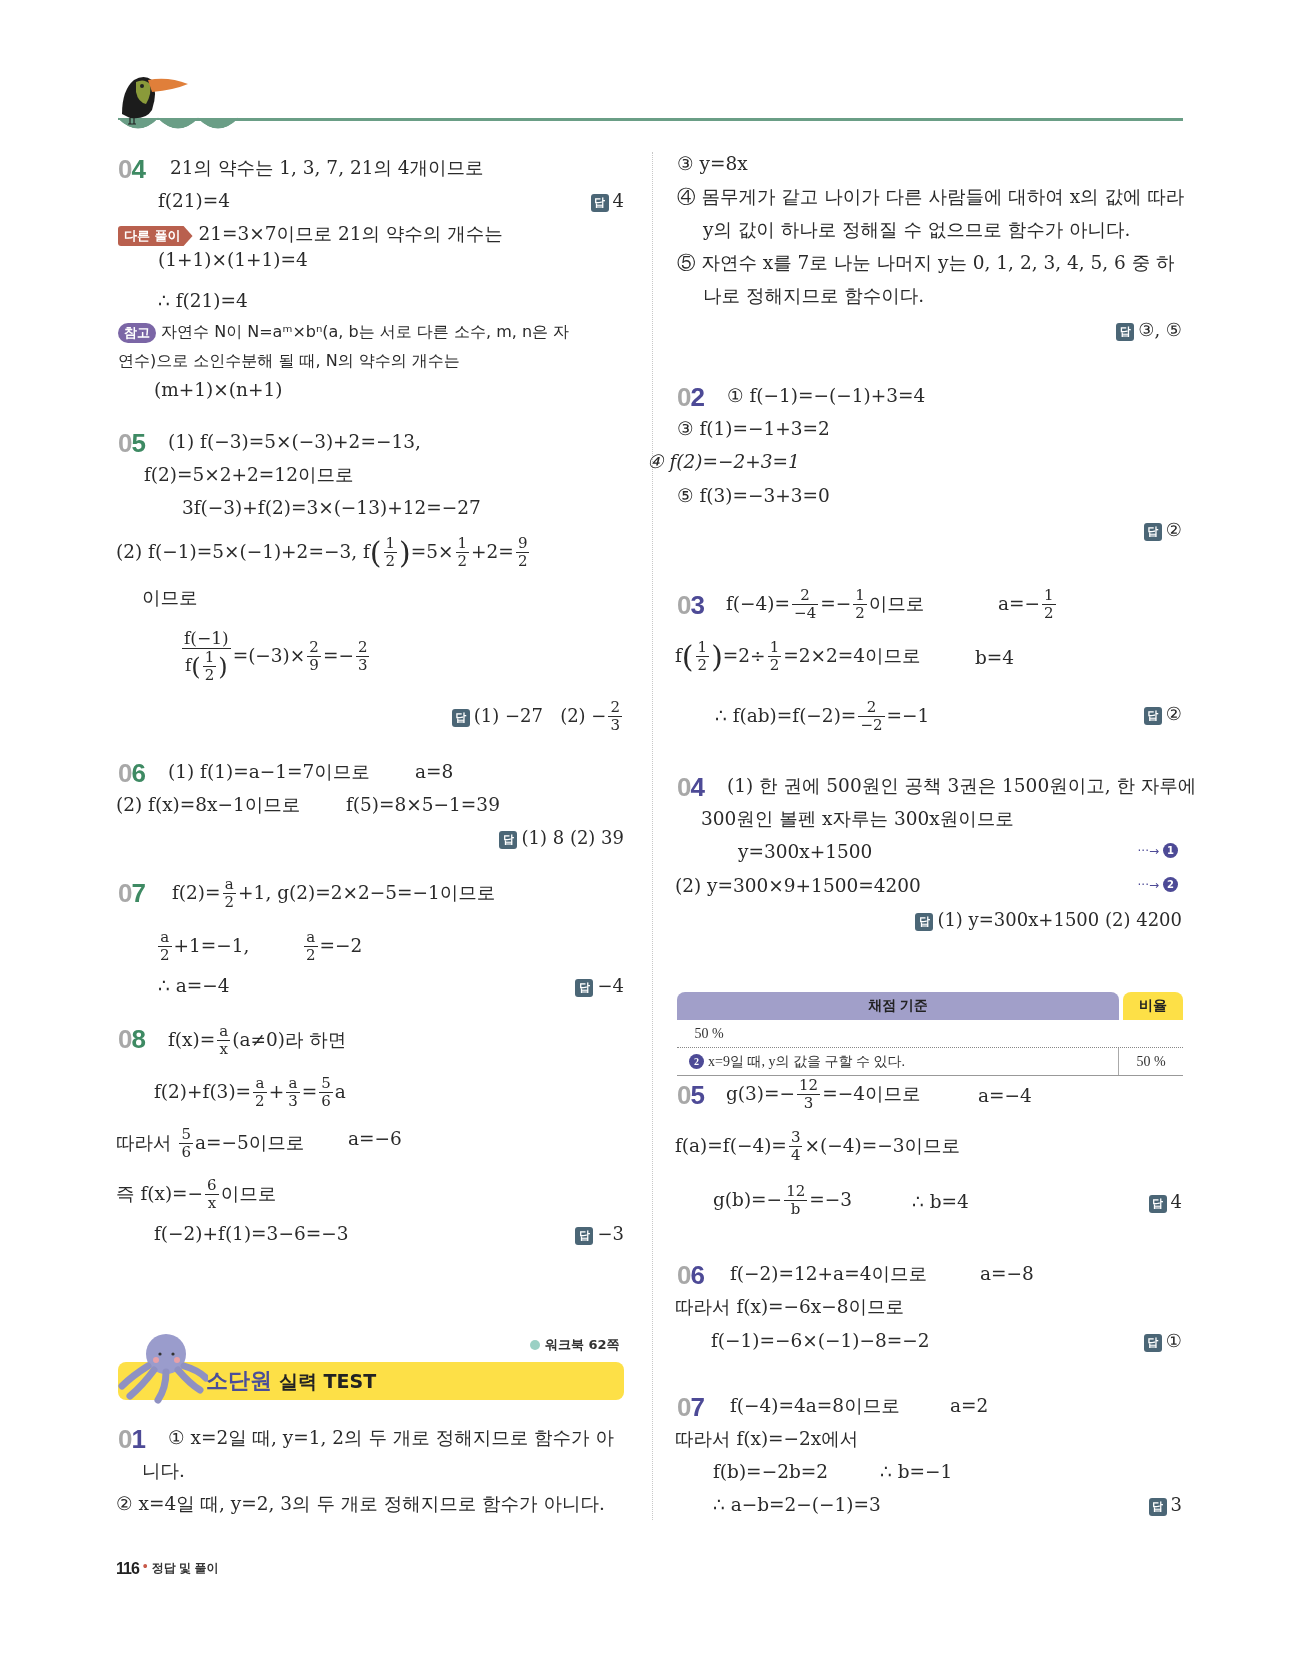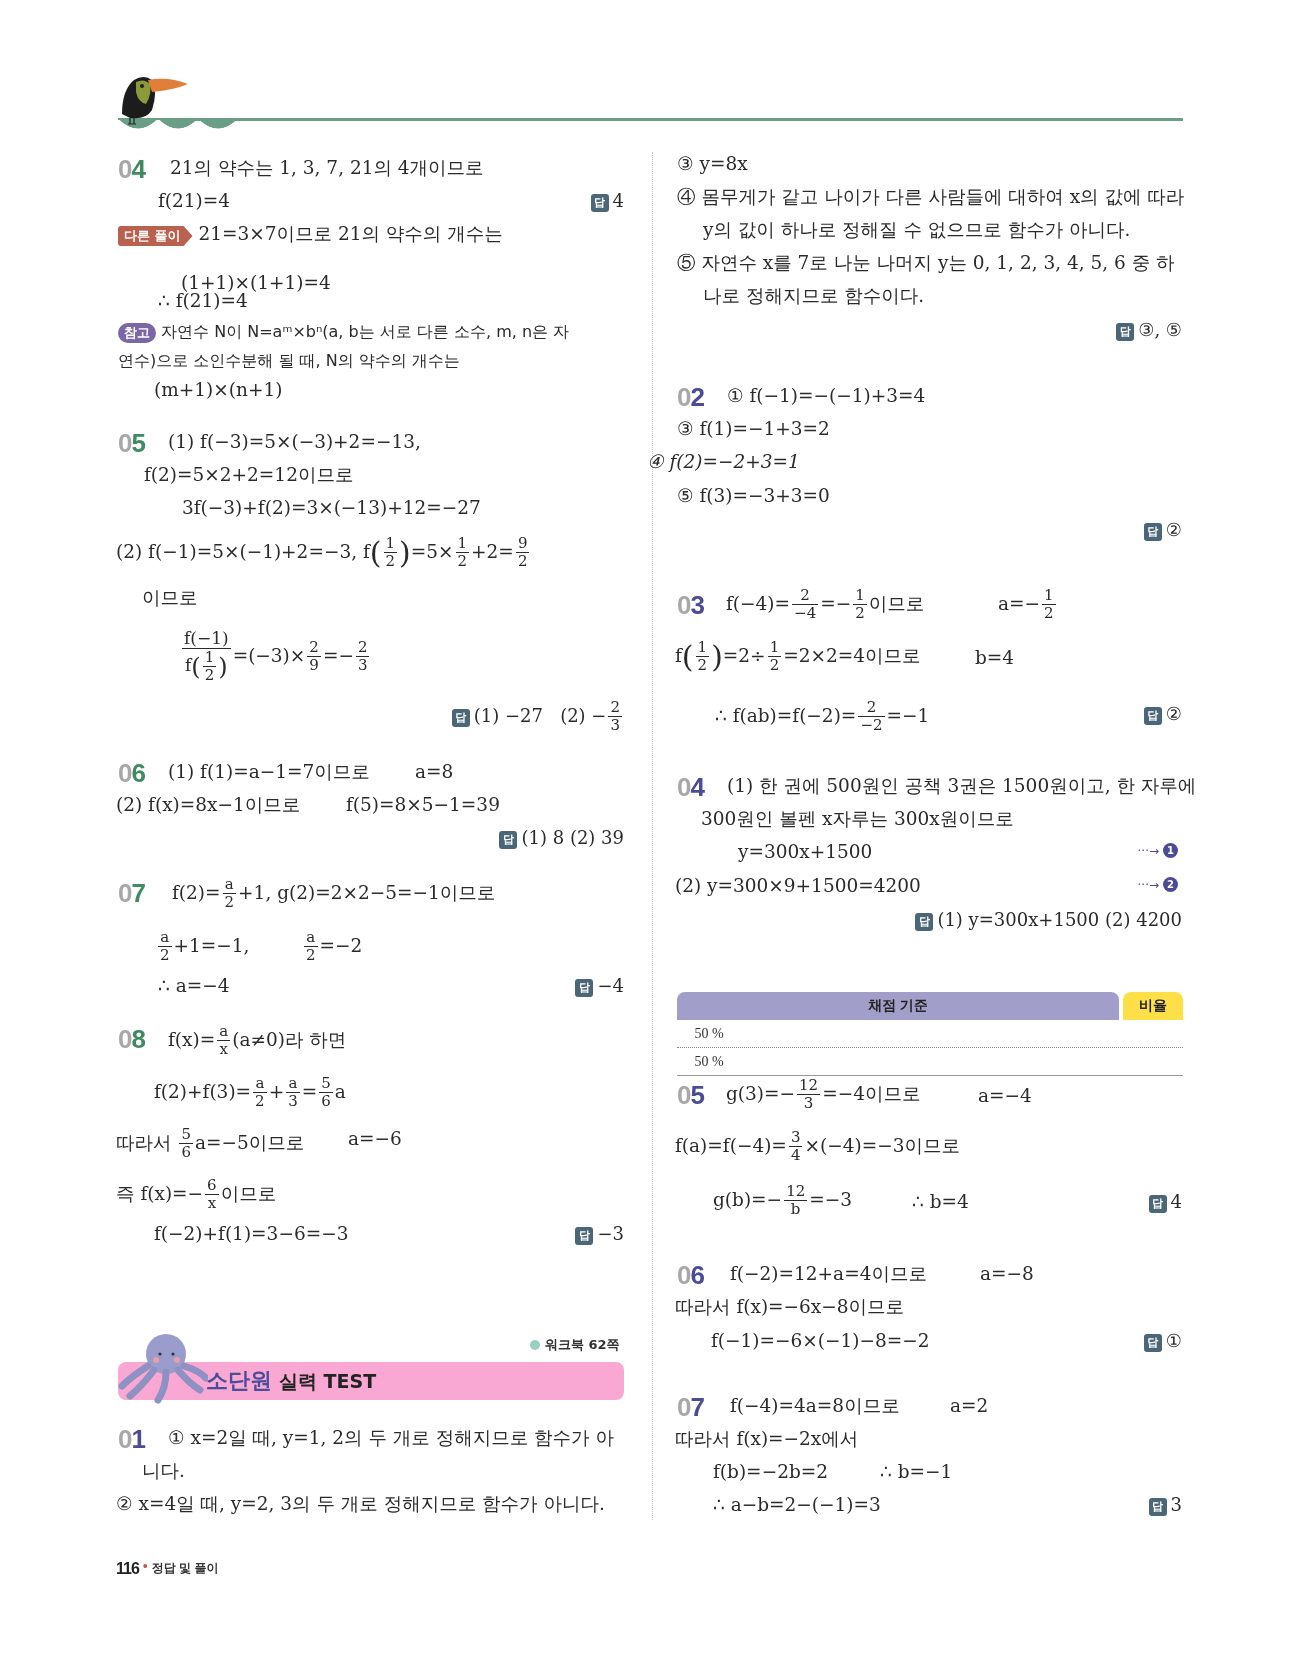--- a/index.html
+++ b/index.html
@@ -18,21 +18,21 @@
   .frac > span { display: block; font-size: 15px; padding: 0 2px; }
   .frac > span.num { border-bottom: 1.3px solid #2a2a2a; padding-bottom: 1px; }
   .frac > span.den { padding-top: 1px; }
   .paren-big { font-size: 30px; vertical-align: middle; font-weight: 200; }
   .tag-alt { display: inline-block; background: #b9604e; color: #fff; font-family: "DejaVu Sans", sans-serif; font-size: 13px; line-height: 20px; padding: 0 12px 0 6px; font-weight: bold; clip-path: polygon(0 0, 88% 0, 100% 50%, 88% 100%, 0 100%); border-radius: 3px 0 0 3px; }
   .tag-ref { display: inline-block; background: #7b66a6; color: #fff; font-family: "DejaVu Sans", sans-serif; font-size: 13px; line-height: 20px; padding: 0 6px; font-weight: bold; border-radius: 10px; }
   .col-divider { position: absolute; left: 652px; top: 152px; height: 1368px; border-left: 1.5px dotted #c8c8c8; }
   .header-line { position: absolute; left: 195px; top: 118px; width: 988px; height: 3px; background: #6a9e86; }
   .waves { position: absolute; left: 118px; top: 108px; }
   
-  .banner { position: absolute; left: 118px; top: 1362px; width: 506px; height: 38px; background: #f9a8d4; border-radius: 8px; overflow: hidden; }
+  .banner { position: absolute; left: 118px; top: 1362px; width: 506px; height: 38px; background: #fde047; border-radius: 8px; overflow: hidden; }
   .banner-text { position: absolute; left: 88px; top: 4px; font-family: "DejaVu Sans", sans-serif; font-size: 22px; line-height: 30px; white-space: nowrap; }
   .banner-title { color: #4a4e9a; font-weight: bold; }
   .banner-sub { color: #222; font-size: 19px; font-weight: bold; }
   .wb-ref { position: absolute; left: 530px; top: 1336px; font-family: "DejaVu Sans", sans-serif; font-size: 13px; color: #333; white-space: nowrap; font-weight: bold; }
   .wb-dot { display: inline-block; width: 10px; height: 10px; border-radius: 50%; background: #9ad0c4; margin-right: 5px; vertical-align: -1px; }
   
   .grade { position: absolute; left: 677px; top: 992px; width: 506px; font-family: Liberation Serif, serif; font-size: 14px; }
   .grade-head { display: flex; height: 28px; }
   .gh1 { flex: 1; background: #a19fc9; border-radius: 8px 8px 0 0; text-align: center; line-height: 28px; font-weight: bold; color: #222; font-size: 14px; }
   .gh2 { width: 60px; margin-left: 4px; background: #fde047; border-radius: 8px 8px 0 0; text-align: center; line-height: 28px; font-weight: bold; color: #222; }
@@ -65,21 +65,21 @@
   <path d="M12 48 L12 54 M16 48 L16 54 M10 54 L18 54" stroke="#222" stroke-width="1.2"></path>
 </svg>
 
 <div class="col-divider"></div>
 
 <div class="qnum green" style="left:118px; top:156px;"><span class="z">0</span><span class="d">4</span></div>
 <div class="line" style="left:170px; top:156px;">21의 약수는 1, 3, 7, 21의 4개이므로</div>
 <div class="line" style="left:158px; top:189px;">f(21)=4</div>
 <div class="ans" style="right:676px; top:189px;"><span class="ansbox">답</span><span>4</span></div>
 <div class="line" style="left:118px; top:222px;"><span class="tag-alt">다른 풀이</span> <span>21=3×7이므로 21의 약수의 개수는</span></div>
-<div class="line" style="left:158px; top:271px;margin-left:23px;">(1+1)×(1+1)=4</div>
+<div class="line" style="left:158px; top:248px;">(1+1)×(1+1)=4</div>
 <div class="line" style="left:158px; top:289px;">∴ f(21)=4</div>
 <div class="line sans" style="left:118px; top:320px; font-size:16px;"><span class="tag-ref">참고</span> <span>자연수 N이 N=aᵐ×bⁿ(a, b는 서로 다른 소수, m, n은 자</span></div>
 <div class="line sans" style="left:118px; top:349px; font-size:16px;">연수)으로 소인수분해 될 때, N의 약수의 개수는</div>
 <div class="line" style="left:154px; top:378px;">(m+1)×(n+1)</div>
 
 <div class="qnum green" style="left:118px; top:430px;"><span class="z">0</span><span class="d">5</span></div>
 <div class="line" style="left:168px; top:430px;">(1) f(−3)=5×(−3)+2=−13,</div>
 <div class="line" style="left:144px; top:463px;">f(2)=5×2+2=12이므로</div>
 <div class="line" style="left:182px; top:496px;">3f(−3)+f(2)=3×(−13)+12=−27</div>
 <div class="line" style="left:116px; top:536px;">
@@ -165,20 +165,21 @@
 
 <div class="grade">
   <div class="grade-head">
     <div class="gh1">채점 기준</div>
     <div class="gh2">비율</div>
   </div>
   <div class="grade-row first">
     <div class="gc2">50 %</div>
   </div>
   <div class="grade-row last">
+    <div class="gc1"><span class="bullet">2</span><span>x=9일 때, y의 값을 구할 수 있다.</span></div>
     <div class="gc2">50 %</div>
   </div>
 </div>
 
 <div class="qnum purple" style="left:677px; top:1082px;"><span class="z">0</span><span class="d">5</span></div>
 <div class="line" style="left:726px; top:1078px;"><span>g(3)=−</span><span class="frac"><span class="num">12</span><span class="den">3</span></span><span>=−4이므로</span></div>
 <div class="line" style="left:978px; top:1084px;">a=−4</div>
 <div class="line" style="left:675px; top:1130px;"><span>f(a)=f(−4)=</span><span class="frac"><span class="num">3</span><span class="den">4</span></span><span>×(−4)=−3이므로</span></div>
 <div class="line" style="left:713px; top:1184px;"><span>g(b)=−</span><span class="frac"><span class="num">12</span><span class="den">b</span></span><span>=−3</span></div>
 <div class="line" style="left:912px; top:1190px;">∴ b=4</div>

